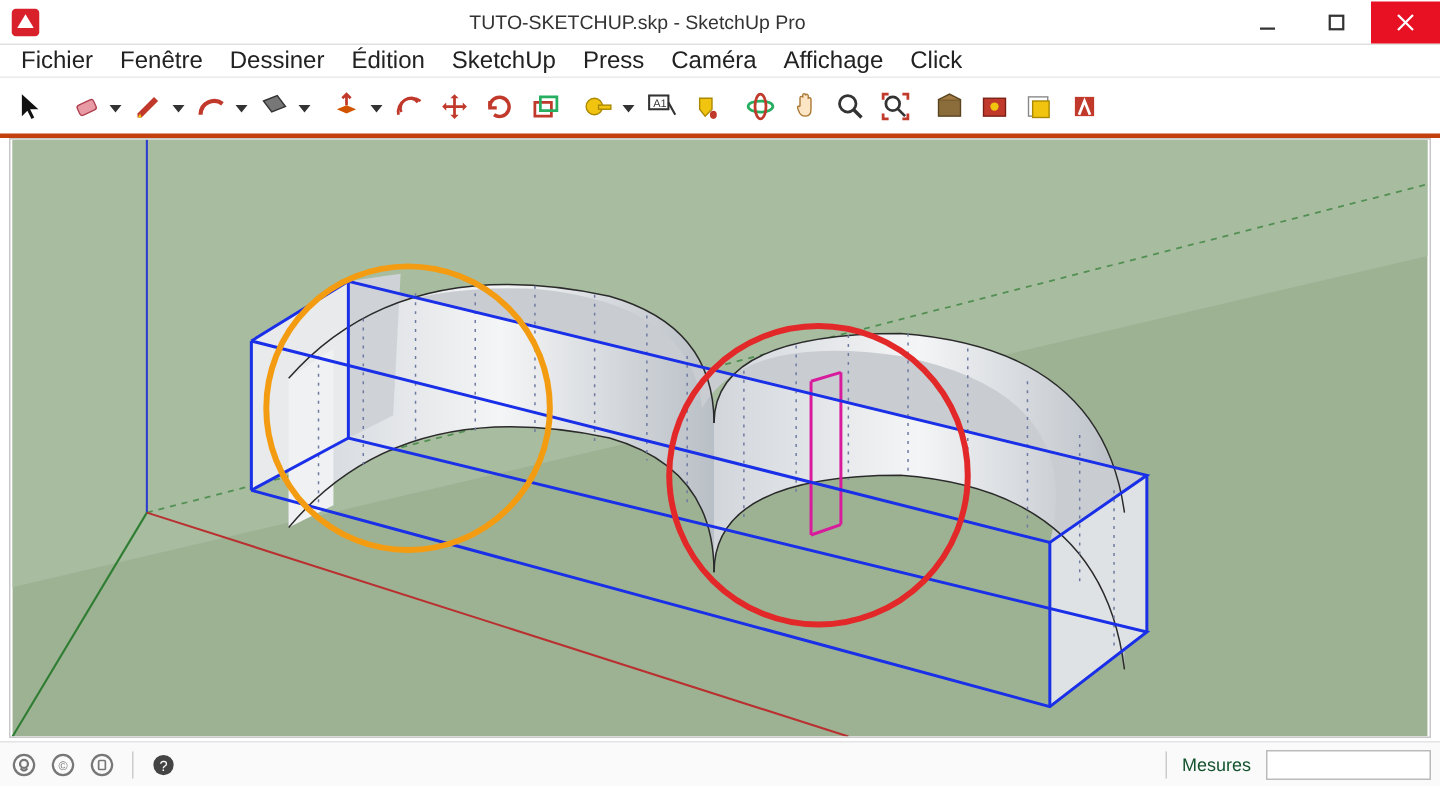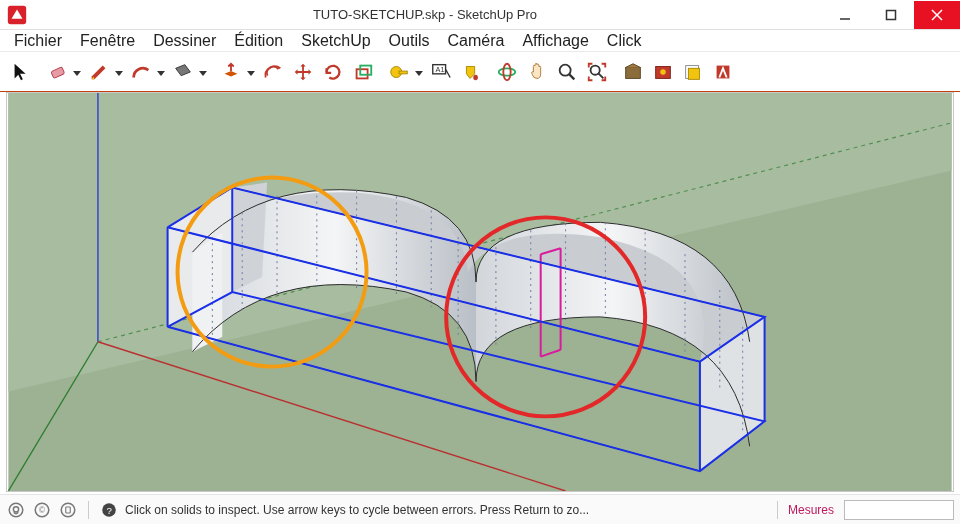--- a/index.html
+++ b/index.html
@@ -8,35 +8,35 @@
   .titlebar { height: 30px; background: #fff; display: flex; align-items: center; border-bottom: 1px solid #e0e0e0; }
   .titlebar .app-icon { width: 22px; height: 22px; margin-left: 6px; display:inline-flex; align-items:center; justify-content:center; }
   .titlebar .title { flex: 1; text-align: center; font-size: 13px; color: #333; }
   .titlebar .win-controls { display: flex; }
   .titlebar .win-btn { width: 46px; height: 28px; display: flex; align-items:center; justify-content:center; font-family: Arial; color:#333; }
   .titlebar .win-btn.close { background:#e81123; color:#fff; }
 
   .menubar { height: 22px; background:#fff; display:flex; align-items:center; padding: 0 6px; gap: 2px; border-bottom:1px solid #eaeaea; }
   .menubar .menu-item { padding: 2px 8px; font-size:16px; color:#222; cursor:default; }
 
-  .toolbar { height: 40px; background:#fff; display:flex; align-items:center; padding: 0 6px; gap:0; border-bottom:1px solid #c2410c; }
+  .toolbar { height: 40px; background:#fff; display:flex; align-items:center; padding: 0 6px; gap:0; border-bottom:3px solid #c2410c; }
   .tb-btn { width:30px; height:30px; display:inline-flex; align-items:center; justify-content:center; border:1px solid transparent; border-radius:2px; position:relative; }
   .tb-sep { width:6px; height:30px; }
   .tb-dd::after { content:""; border-left:4px solid transparent; border-right:4px solid transparent; border-top:5px solid #333; position:absolute; right:-10px; top:13px; }
   .tb-dd { margin-right:12px; }
 
   .viewport { position:relative; width: 948px; height: 400px; margin: 0 6px; border:1px solid #c8c8c8; overflow:hidden; }
   .viewport svg { width:100%; height:100%; display:block; }
 
   .statusbar { position:absolute; bottom:0; left:0; right:0; height:30px; background:#fafafa; display:flex; align-items:center; padding:0 6px; gap:6px; border-top:1px solid #e4e4e4; }
   .sb-icon { width:20px; height:20px; display:inline-flex; align-items:center; justify-content:center; color:#666; }
   .sb-divider { width:1px; height:18px; background:#ccc; margin:0 4px; }
   .sb-hint { color:#333; flex:0 1 auto; white-space:nowrap; overflow:hidden; text-overflow:ellipsis; max-width:640px; }
   .sb-spacer { flex:1; }
-  .sb-mesures { color:#be185d; margin-right:4px; }
+  .sb-mesures { color:#14532d; margin-right:4px; }
   .sb-input { width:110px; height:20px; border:1px solid #bbb; background:#fff; }
 
   svg.icon { width:22px; height:22px; }
 </style>
 </head>
 <body>
 
 <div class="titlebar">
   <span class="app-icon">
     <svg class="icon" viewBox="0 0 24 24">
@@ -64,21 +64,21 @@
       </div>
   </div>
 </div>
 
 <div class="menubar">
   <span class="menu-item">Fichier</span>
   <span class="menu-item">Fenêtre</span>
   <span class="menu-item">Dessiner</span>
   <span class="menu-item">Édition</span>
   <span class="menu-item">SketchUp</span>
-  <span class="menu-item">Outils</span>
+  <span class="menu-item">Press</span>
   <span class="menu-item">Caméra</span>
   <span class="menu-item">Affichage</span>
   <span class="menu-item">Click</span>
 </div>
 
 <div class="toolbar">
   <span class="tb-btn">
       <svg class="icon" viewBox="0 0 24 24">
         <path d="M5 3 L5 19 L9 15 L12 21 L14 20 L11 14 L17 14 Z" fill="#111"></path>
       </svg>
@@ -339,18 +339,17 @@
         <rect x="9" y="8" width="6" height="8" rx="1" fill="none" stroke="#777" stroke-width="1.5"></rect>
       </svg>
     </span>
   <span class="sb-divider"></span>
   <span class="sb-icon">
       <svg width="18" height="18" viewBox="0 0 24 24">
         <circle cx="12" cy="12" r="9" fill="#444"></circle>
         <text x="8.5" y="17" font-size="13" fill="#fff">?</text>
       </svg>
     </span>
-  <span class="sb-hint">Click on solids to inspect. Use arrow keys to cycle between errors. Press Return to zo...</span>
   <span class="sb-spacer"></span>
   <span class="sb-divider"></span>
   <span class="sb-mesures">Mesures</span>
   <input class="sb-input" value="" style="">
 </div>
 
 </body></html>

